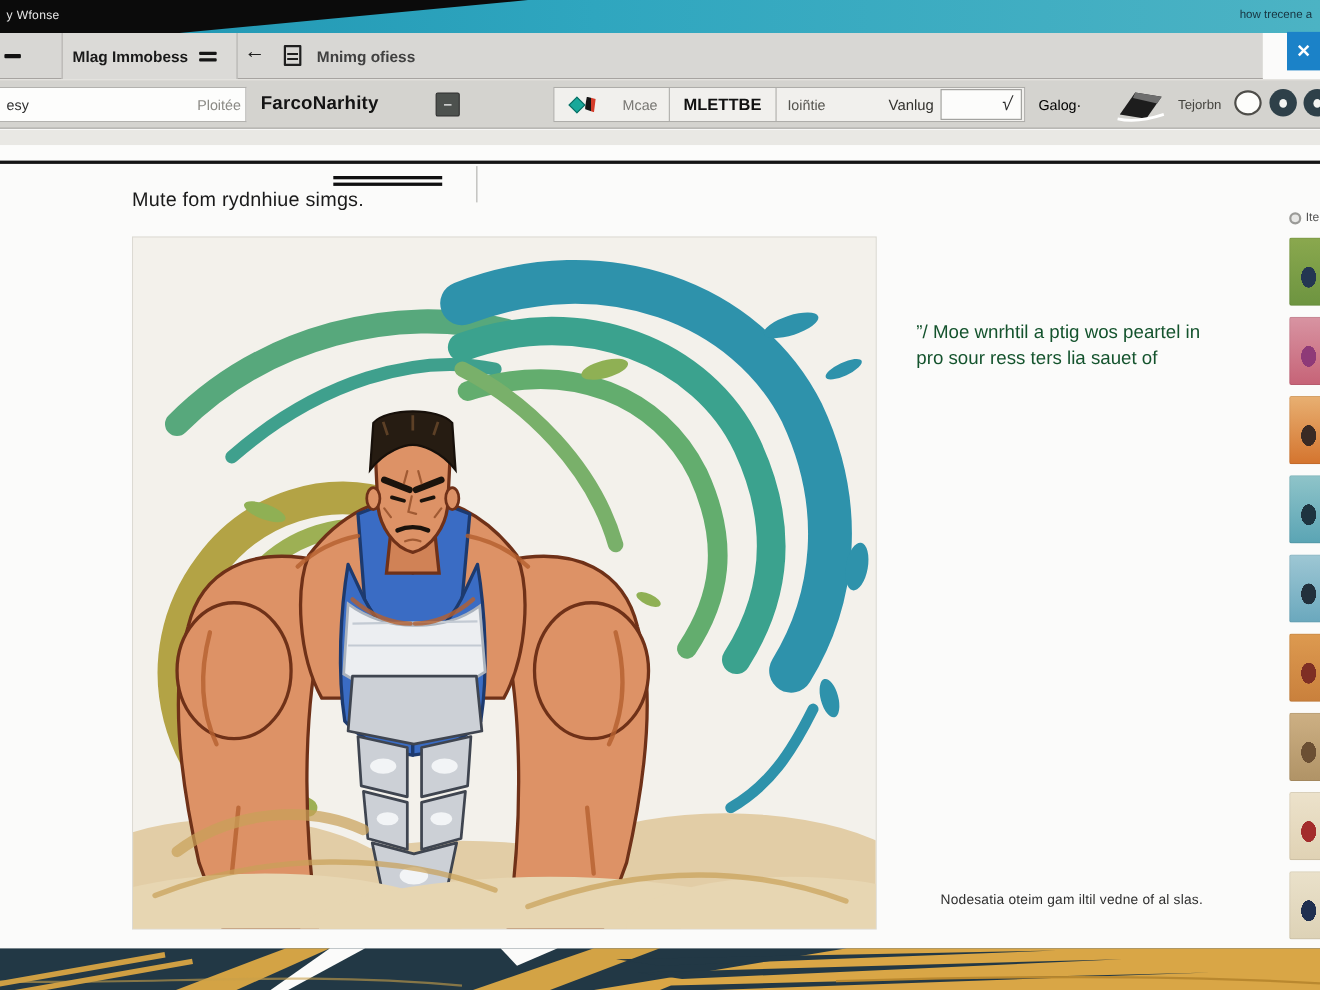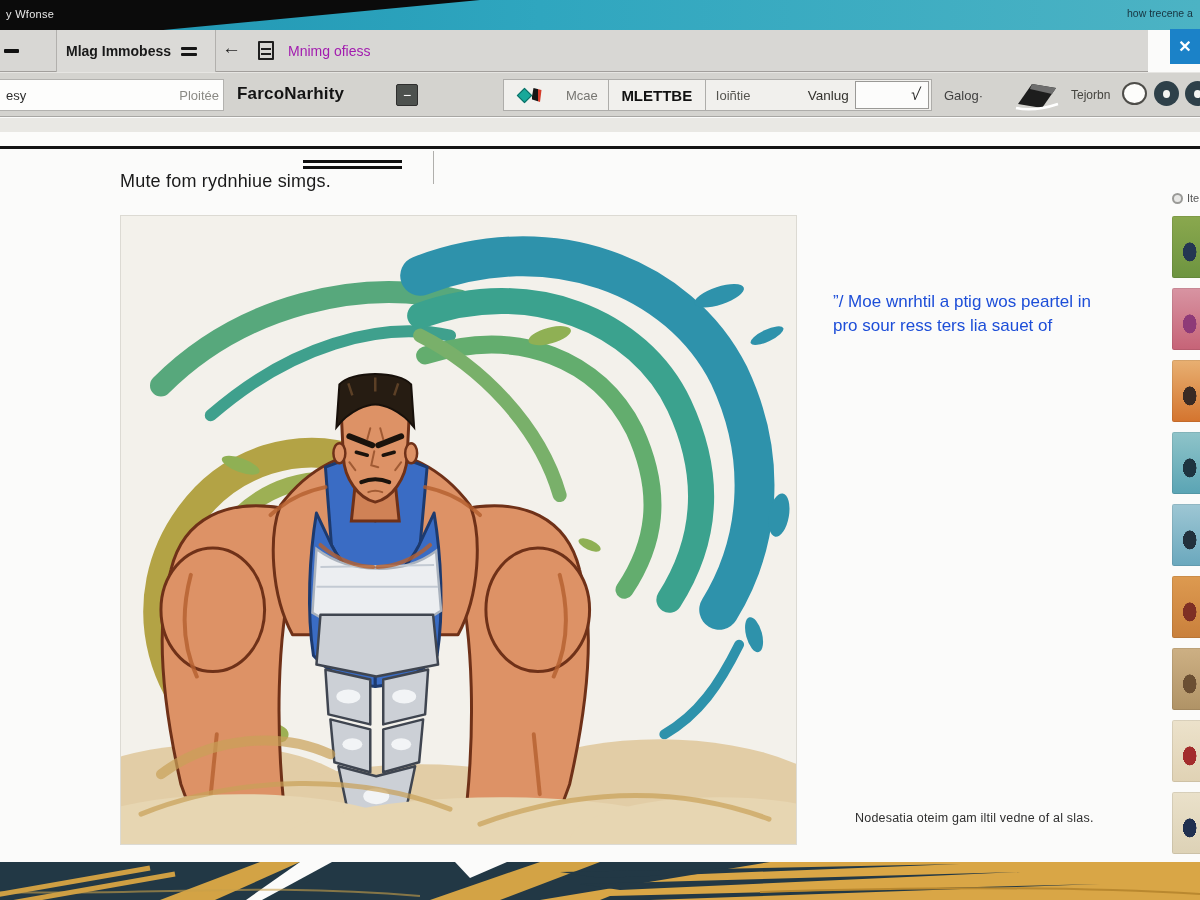--- a/index.html
+++ b/index.html
@@ -22,21 +22,21 @@
   #tab-main{left:112px;top:0;width:104px;height:42px;border-left:1px solid #b2b0ad;border-right:1px solid #b2b0ad;
     display:flex;align-items:center;padding-left:9px;background:#dbdad7;}
   
   #tab-main{left:56px;width:160px;}
   #tab-label{font-size:14px;font-weight:600;color:#191919;white-space:nowrap;}
   .t1-equals{margin-left:10px;width:16px;display:flex;flex-direction:column;gap:3px;}
   .t1-equals span{display:block;height:3px;background:#161616;border-radius:1px;}
   #back-btn{left:222px;top:7px;font-size:19px;font-weight:bold;color:#1e1e1e;}
   .t1-doc{left:258px;top:11px;width:16px;height:19px;border:2px solid #1f1f1f;border-radius:1px;
     background:repeating-linear-gradient(#1f1f1f 0 2px,transparent 2px 5px);background-clip:content-box;padding:2px 1px;}
-  #menu-label{left:288px;top:13px;font-size:14px;font-weight:400;color:#a21caf;}
+  #menu-label{left:288px;top:13px;font-size:14px;font-weight:700;color:#404040;}
 
   
   #close-btn{left:1170px;top:29px;width:30px;height:35px;background:var(--accent,#1b82c8);
     color:#fff;display:flex;align-items:center;justify-content:center;font-size:16px;font-weight:bold;}
 
   
   #toolbar2{left:0;top:72px;width:1200px;height:45px;background:#d4d3cf;border-bottom:1px solid #a8a7a4;border-top:1px solid #e6e5e2;}
   #search-box{left:0;top:6px;width:224px;height:32px;background:#fdfdfc;border:1px solid #b3b2af;border-left:none;
     display:flex;align-items:center;justify-content:space-between;padding:0 4px 0 6px;}
   #search-value{font-size:13px;color:#2e2e2e;}
@@ -51,42 +51,42 @@
   .diamond{width:11px;height:11px;transform:rotate(45deg);background:#18a89a;border:1px solid #0b6c62;}
   .flag{width:10px;height:14px;background:linear-gradient(90deg,#151515 0 55%,#d43c2a 55% 100%);
     clip-path:polygon(20% 0,100% 15%,85% 100%,0 80%);}
   .panel-label{font-size:13px;color:#777672;padding:0 10px;white-space:nowrap;}
   #group-mlettbe{font-size:15px;font-weight:bold;color:#111;width:96px;text-align:center;}
   #group-ioinie{width:100px;color:#55544f;}
   #dropdown-label{font-size:13.5px;color:#33322e;padding:0 6px 0 2px;}
   #dropdown{width:74px;height:28px;background:#fcfcfb;border:1px solid #9a9996;display:flex;align-items:center;
     justify-content:flex-end;padding-right:8px;margin-right:2px;}
   #dropdown-glyph{font-size:17px;color:#2a2a2a;transform:skewX(-8deg);}
-  #gallery-label{left:944px;top:15px;font-size:13px;color:#404040;}
+  #gallery-label{left:944px;top:15px;font-size:13px;color:#000000;}
   #eraser{left:1014px;top:78px;width:46px;height:33px;}
   #pen-label{left:1071px;top:16px;font-size:12px;color:#45443f;}
   #circle-white{left:1122px;top:10px;width:25px;height:23px;border-radius:50%;border:2px solid #4e4d49;background:#fdfdfb;}
   .dark-circle{top:9px;width:25px;height:25px;border-radius:50%;background:#2e4049;
     display:flex;align-items:center;justify-content:center;}
   .dark-circle i{width:7px;height:8px;border-radius:50%;background:#f4f4f2;}
 
   
   #substrip{left:0;top:118px;width:1200px;height:14px;background:#e9e8e4;}
   #whitegap{left:0;top:132px;width:1200px;height:14px;background:#fcfcfb;}
   #rule{left:0;top:146px;width:1200px;height:3px;background:#141414;}
 
   
   #dbl-line{left:303px;top:160px;width:99px;}
   #dbl-line span{display:block;height:3px;background:#101010;margin-bottom:3px;}
   #heading{left:120px;top:171px;font-size:18px;font-weight:500;color:#1a1a1a;letter-spacing:.2px;}
 
   #canvas{left:120px;top:215px;width:677px;height:630px;background:#f3f1eb;border:1px solid #dcdad3;}
   #canvas svg{display:block;width:675px;height:628px;}
 
-  #note{left:833px;top:290px;width:330px;font-size:17px;line-height:23.5px;color:#1d4ed8;}
+  #note{left:833px;top:290px;width:330px;font-size:17px;line-height:23.5px;color:#14532d;}
   #caption{left:855px;top:811px;font-size:12.5px;font-weight:500;color:#2f2f2f;letter-spacing:.2px;}
 
   
   #sidebar-header{left:1172px;top:192px;display:flex;align-items:center;gap:4px;}
   #sidebar-header .ring{width:11px;height:11px;border-radius:50%;border:2px solid #9a9a97;background:#e8e8e6;}
   #sidebar-header-label{font-size:11px;color:#555;}
   #thumb-list{left:1172px;top:216px;display:flex;flex-direction:column;gap:10px;}
   .thumb{width:34px;height:62px;border-radius:2px;box-shadow:0 0 0 1px rgba(0,0,0,.08) inset;}
 
   

